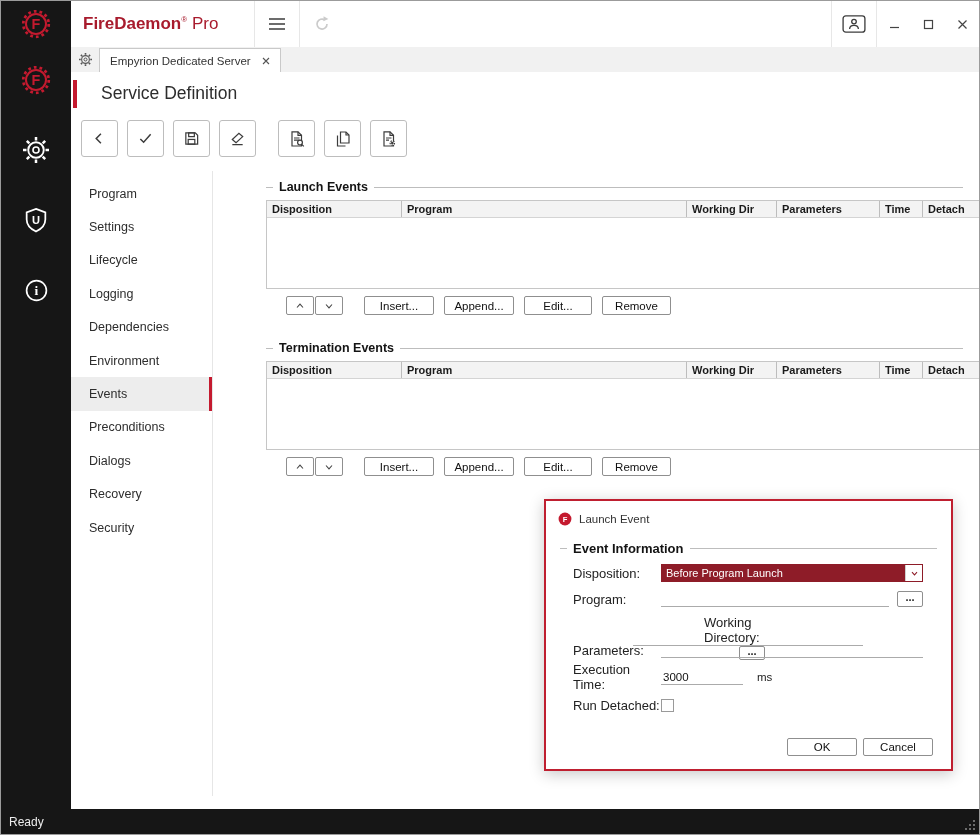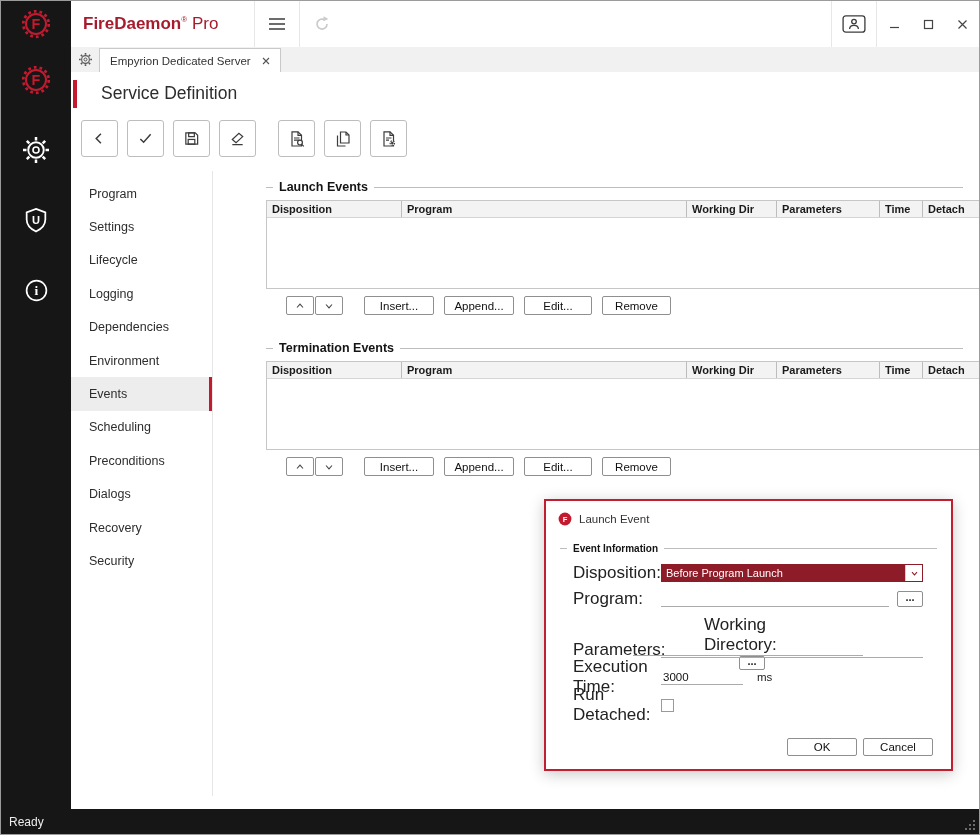--- a/index.html
+++ b/index.html
@@ -80,25 +80,25 @@
   .ml20{margin-left:20px;} .ml1{margin-left:1px;} .ml21{margin-left:21px;} .ml10{margin-left:10px;}
   .w70{width:70px;} .w68{width:68px;} .w69{width:69px;}
 
   
   .dialog { position:absolute; left:543px; top:498px; width:409px; height:272px; background:#fff;
             border:2px solid #bf1f30; box-shadow:0 3px 14px rgba(0,0,0,.22); }
   .dlg-head { position:absolute; left:12px; top:11px; display:flex; align-items:center; gap:7px; }
   .dlg-title { font-size:11.5px; color:#333; }
   .dlg-section { position:absolute; left:14px; top:40px; right:14px; display:flex;
                  align-items:center; gap:6px; height:15px; }
-  .dlg-section .group-title { font-size:10px; }
+  .dlg-section .group-title { font-size:13px; }
   .dlg-row { position:absolute; left:27px; right:28px; height:18px; display:flex; align-items:center; }
   .r-disposition{top:63px;} .r-program{top:89px;} .r-workdir{top:114px;flex-direction:column;}
   .r-params{top:140px;} .r-exec{top:167px;} .r-detach{top:195px;}
-  .dlg-label { width:88px; font-size:17px; color:#222; flex:0 0 auto; }
+  .dlg-label { width:88px; font-size:13px; color:#222; flex:0 0 auto; }
   .combo { display:flex; width:264px; height:18px; border:1px solid #8e1c28; background:#fff; }
   .combo-sel { flex:1; background:#8e1c28; color:#fff; font-size:11px; display:flex;
                align-items:center; padding-left:4px; overflow:hidden; white-space:nowrap; }
   .combo-btn { width:17px; background:#fff; border-left:1px solid #d0d0d0; display:flex;
                align-items:center; justify-content:center; }
   .ufield { border-bottom:1px solid #ababab; height:16px; }
   .f-long { width:230px; } .f-full { width:264px; }
   .ellipsis-btn { width:26px; height:16px; margin-left:8px; border:1px solid #8f8f8f; background:#fff;
                   border-radius:2px; font-size:11px; font-weight:bold; color:#222; line-height:8px;
                   display:flex; align-items:center; justify-content:center; padding-bottom:4px; }
@@ -293,21 +293,20 @@
   </div>
 
   <div class="nav">
     <div class="nav-item">Program</div>
     <div class="nav-item">Settings</div>
     <div class="nav-item">Lifecycle</div>
     <div class="nav-item">Logging</div>
     <div class="nav-item">Dependencies</div>
     <div class="nav-item">Environment</div>
     <div class="nav-item selected">Events</div>
-    <div class="nav-item">Scheduling</div>
     <div class="nav-item">Preconditions</div>
     <div class="nav-item">Dialogs</div>
     <div class="nav-item">Recovery</div>
     <div class="nav-item">Security</div>
   </div>
   <div class="vdiv"></div>
 
   <div class="group launch">
     <div class="group-head">
       <div class="gline short"></div>

